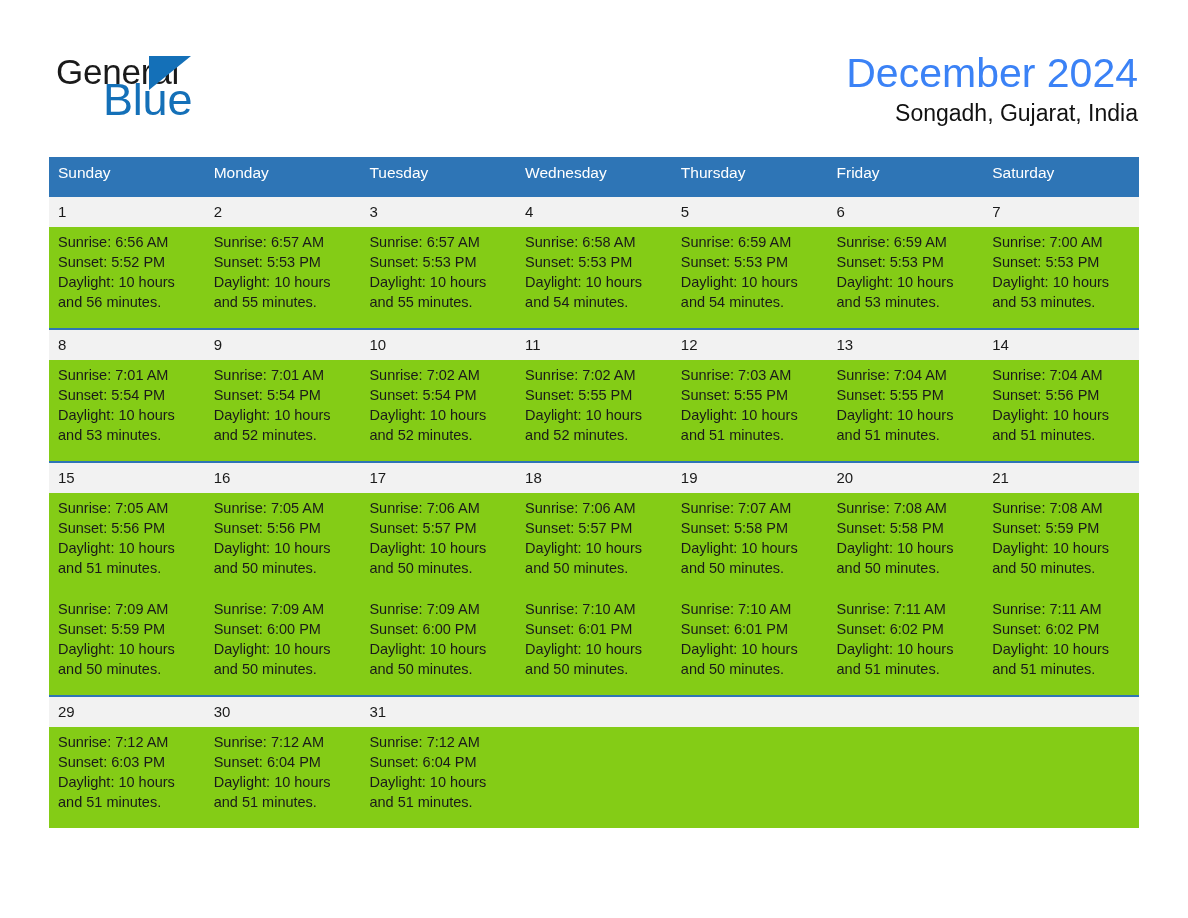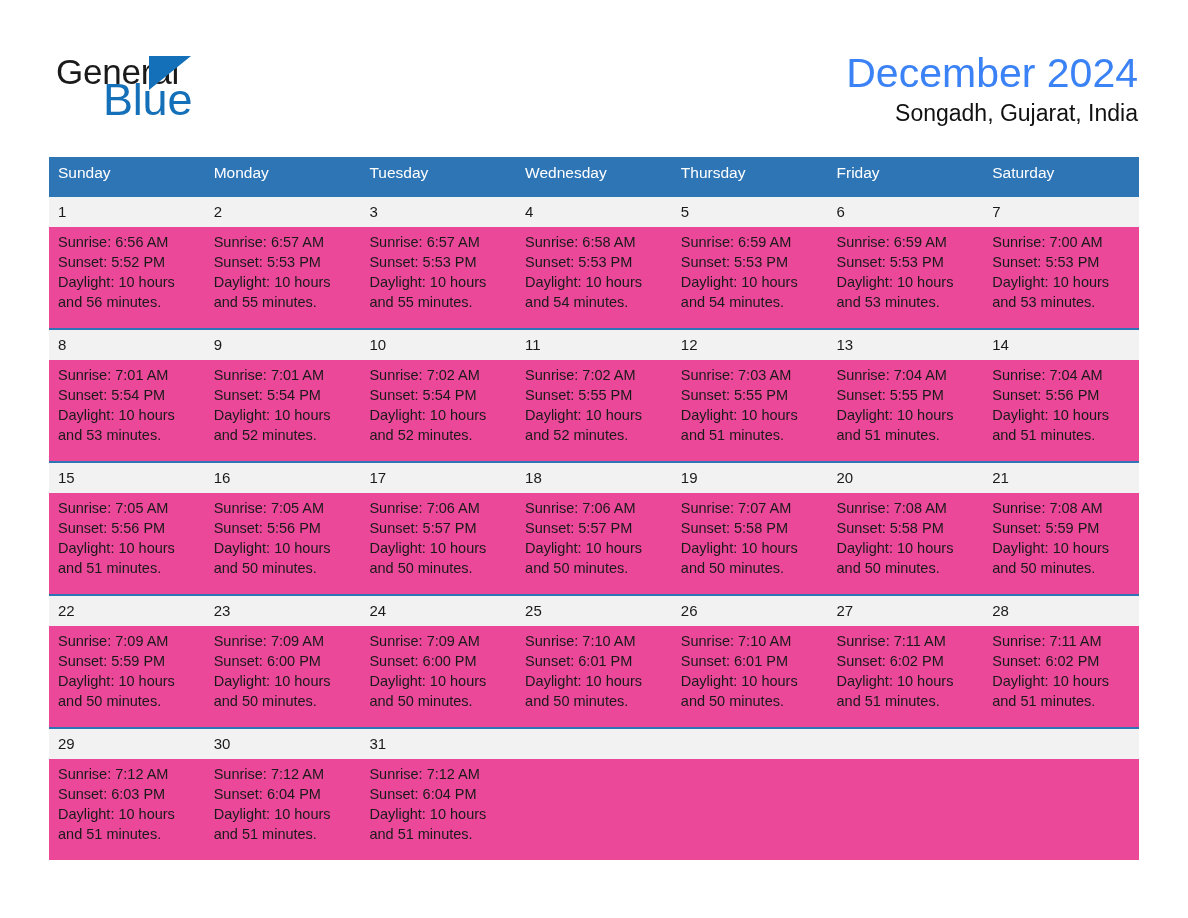--- a/index.html
+++ b/index.html
@@ -111,21 +111,21 @@
     color: #1a1a1a;
     padding: 5px 0 6px 9px;
     line-height: 19px;
     vertical-align: top;
   }
   tr.daynum-row.first td {
     border-top: 2px solid #2e75b6;
   }
 
   tr.detail-row td {
-    background: #ec4899;
+    background: #84cc16;
     vertical-align: top;
     padding: 5px 6px 16px 9px;
     font-size: 14.5px;
     color: #1a1a1a;
     line-height: 20px;
   }
   .cellline { display: block; white-space: nowrap; }
   td.empty { padding: 0; }
 </style>
 </head>
@@ -327,29 +327,20 @@
             <span class="cellline">and 50 minutes.</span>
           </td>
           <td>
             <span class="cellline">Sunrise: 7:08 AM</span>
             <span class="cellline">Sunset: 5:59 PM</span>
             <span class="cellline">Daylight: 10 hours</span>
             <span class="cellline">and 50 minutes.</span>
           </td>
         </tr>
 
-        <tr class="daynum-row">
-          <td>22</td>
-          <td>23</td>
-          <td>24</td>
-          <td>25</td>
-          <td>26</td>
-          <td>27</td>
-          <td>28</td>
-        </tr>
         <tr class="detail-row">
           <td>
             <span class="cellline">Sunrise: 7:09 AM</span>
             <span class="cellline">Sunset: 5:59 PM</span>
             <span class="cellline">Daylight: 10 hours</span>
             <span class="cellline">and 50 minutes.</span>
           </td>
           <td>
             <span class="cellline">Sunrise: 7:09 AM</span>
             <span class="cellline">Sunset: 6:00 PM</span>

